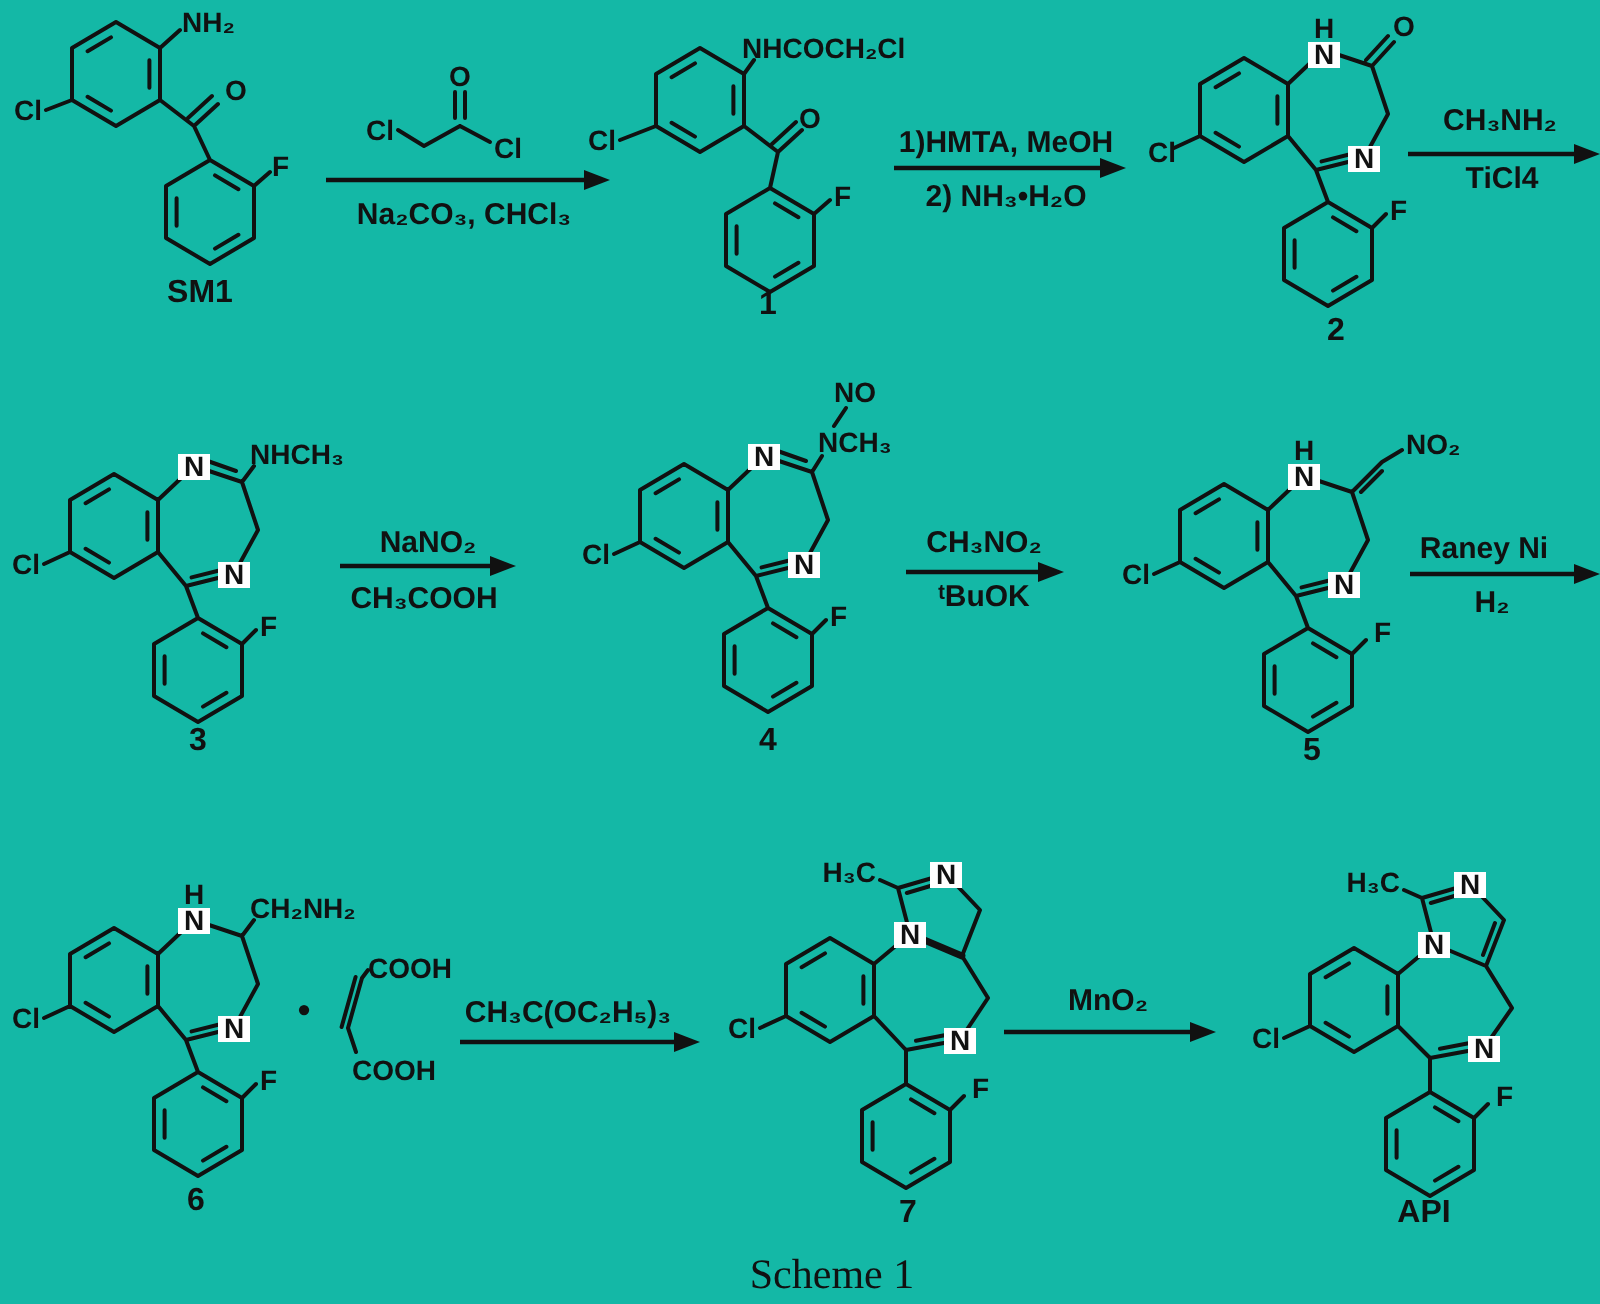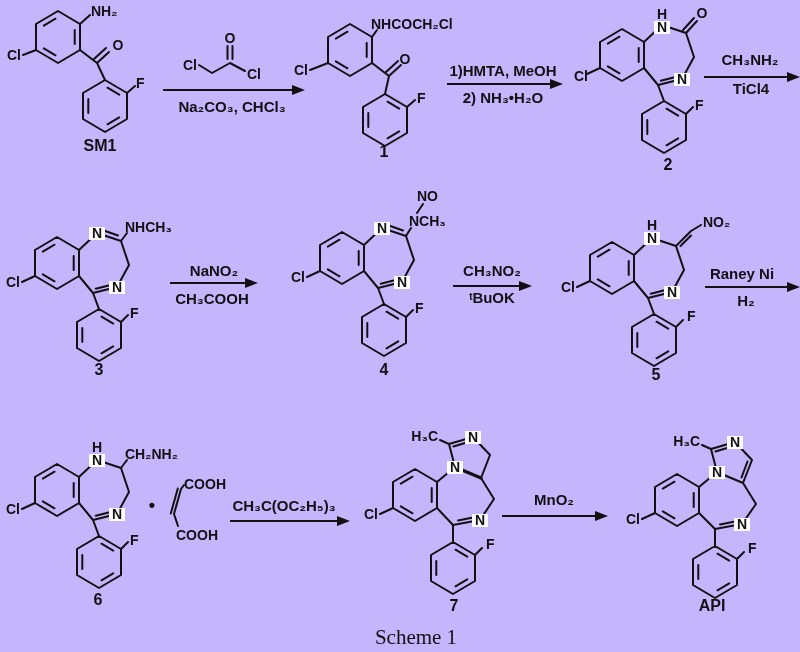--- a/index.html
+++ b/index.html
@@ -1,19 +1,19 @@
 <!DOCTYPE html>
 <html><head>
 <meta charset="utf-8">
 <style>
   html,body { margin:0; padding:0; background:#ffffff; }
   #canvas {
     position:relative;
     width:800px; height:652px;
-    background:#c4b5fd;
+    background:#14b8a6;
     font-family:"Liberation Sans","DejaVu Sans",sans-serif;
     overflow:hidden;
   }
   svg#scheme { position:absolute; left:0; top:0; }
   .bond { stroke:#111111; stroke-width:2; fill:none; stroke-linecap:round; stroke-linejoin:round; }
   .bond-bold { stroke:#111111; stroke-width:3.4; fill:none; stroke-linecap:round; }
   .arrow-shaft { stroke:#111111; stroke-width:2.2; fill:none; }
   .arrow-head { fill:#111111; stroke:none; }
   .mask { fill:#ffffff; stroke:none; }
   text { fill:#111111; }

